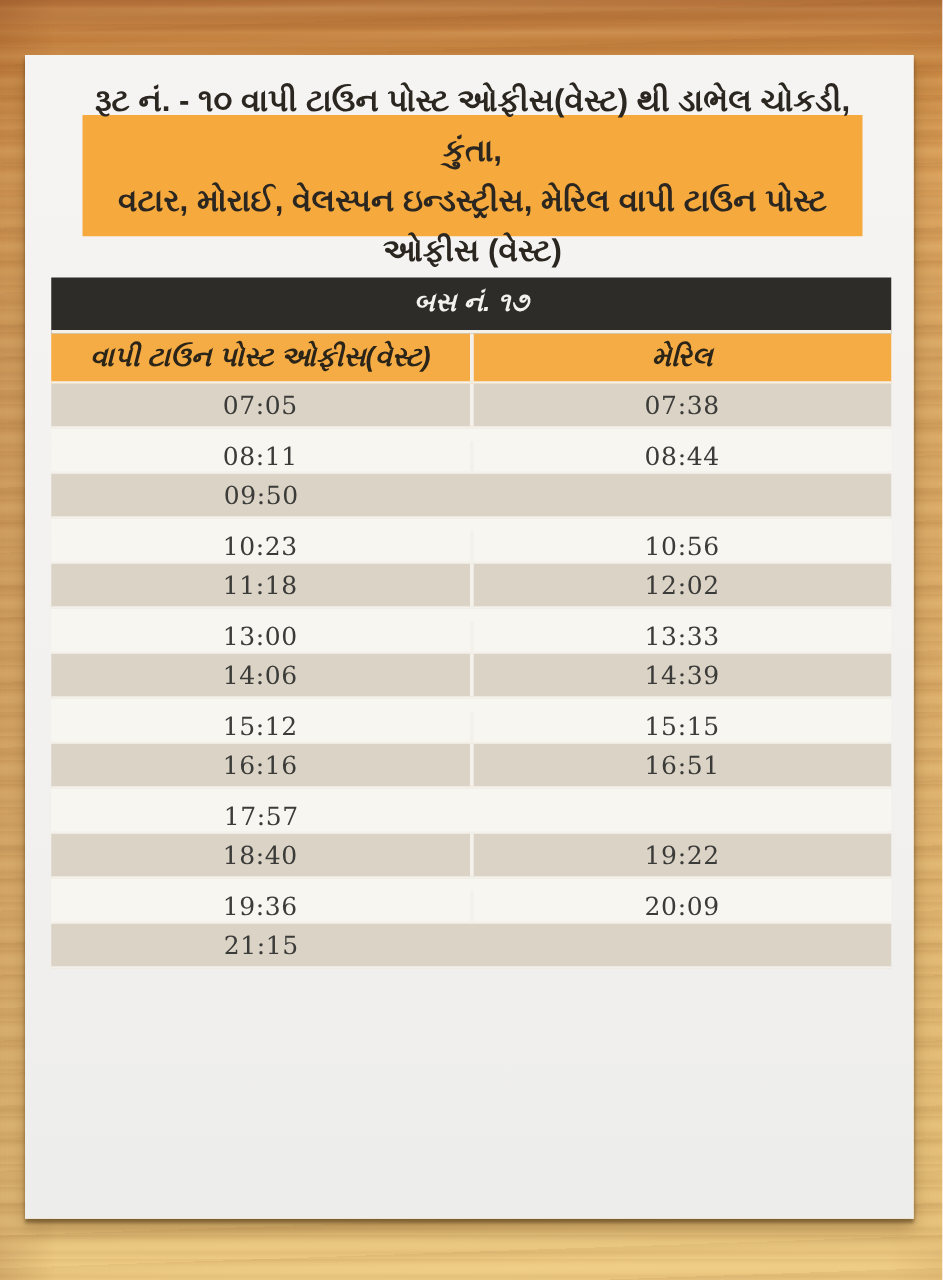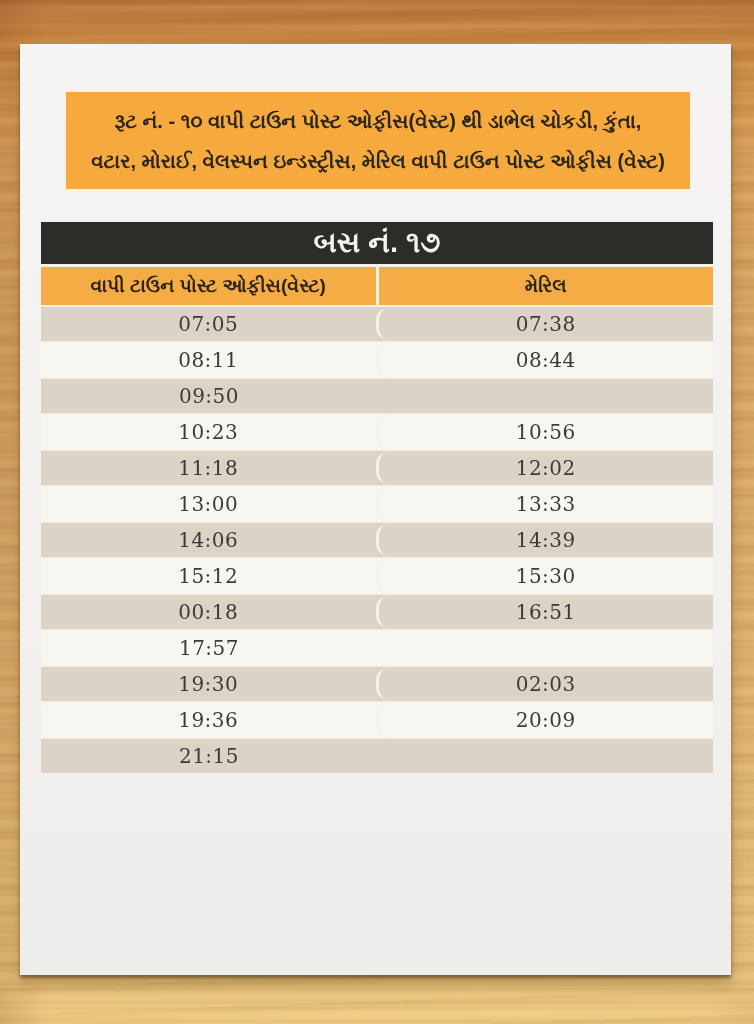--- a/index.html
+++ b/index.html
@@ -58,50 +58,52 @@
     width: 624px;
     height: 97px;
     background: var(--banner-bg, #F6AA3E);
     display: flex;
     flex-direction: column;
     justify-content: center;
     align-items: center;
     text-align: center;
     color: var(--banner-text, #2b2620);
     font-weight: bold;
-    font-size: 20px;
+    font-size: 25px;
     line-height: 40px;
   }
 
   
   .table-wrap {
     position: absolute;
     left: 21px;
     top: 178px;
     width: 672px;
   }
   .bus-header {
     height: 42px;
     background: var(--title-bg, #2E2C29);
     color: var(--title-text, #f4f2ee);
     font-weight: bold;
-    font-size: 29px;
+    font-size: 21px;
     display: flex;
     align-items: center;
     justify-content: center;
     border-bottom: 3px solid var(--divider, #F4F1EA);
+    font-style: italic;
   }
   .col-header {
     display: flex;
     height: 38px;
     background: var(--header-bg, #F6AC44);
     color: var(--header-text, #2b2519);
     font-weight: bold;
-    font-size: 19px;
+    font-size: 22px;
     border-bottom: 2px solid var(--divider, #F4F1EA);
+    font-style: italic;
   }
   .col-header .cell {
     width: 50%;
     display: flex;
     align-items: center;
     justify-content: center;
   }
   .col-header .cell + .cell {
     border-left: 3px solid var(--divider, #F4F1EA);
     text-align: center;
@@ -109,27 +111,26 @@
   .row {
     display: flex;
     height: 34px;
     border-bottom: 2px solid var(--divider, #F4F1EA);
     font-family: "DejaVu Serif", serif;
     font-size: 20px;
     color: #3b3b39;
     letter-spacing: 0.5px;
   }
   .row.tan   { background: var(--row-tan, #DBD3C5); }
-  .row.light { background: var(--row-light, #F8F6F0); }
+  .row.light { background: var(--row-light, #F8F6F0); align-items: flex-end; }
   .row .cell {
     width: 50%;
     display: flex;
     align-items: center;
     justify-content: center;
-    border-radius: 14px;
   }
   .row .cell + .cell {
     border-left: 3px solid var(--divider, #F4F1EA);
   }
 </style>
 </head>
 <body>
 
 <div class="wood-bg"></div>
 
@@ -171,32 +172,32 @@
         <div class="row light">
           <div class="cell">13:00</div>
           <div class="cell">13:33</div>
         </div>
         <div class="row tan">
           <div class="cell">14:06</div>
           <div class="cell">14:39</div>
         </div>
         <div class="row light">
           <div class="cell">15:12</div>
-          <div class="cell">15:30</div>
-        </div>
-        <div class="row tan">
-          <div class="cell">00:18</div>
+          <div class="cell">15:15</div>
+        </div>
+        <div class="row tan">
+          <div class="cell">16:16</div>
           <div class="cell">16:51</div>
         </div>
         <div class="row light">
           <div class="cell">17:57</div>
         </div>
         <div class="row tan">
-          <div class="cell">19:30</div>
-          <div class="cell">02:03</div>
+          <div class="cell">18:40</div>
+          <div class="cell">19:22</div>
         </div>
         <div class="row light">
           <div class="cell">19:36</div>
           <div class="cell">20:09</div>
         </div>
         <div class="row tan">
           <div class="cell">21:15</div>
         </div>
       </div>
   </div>

